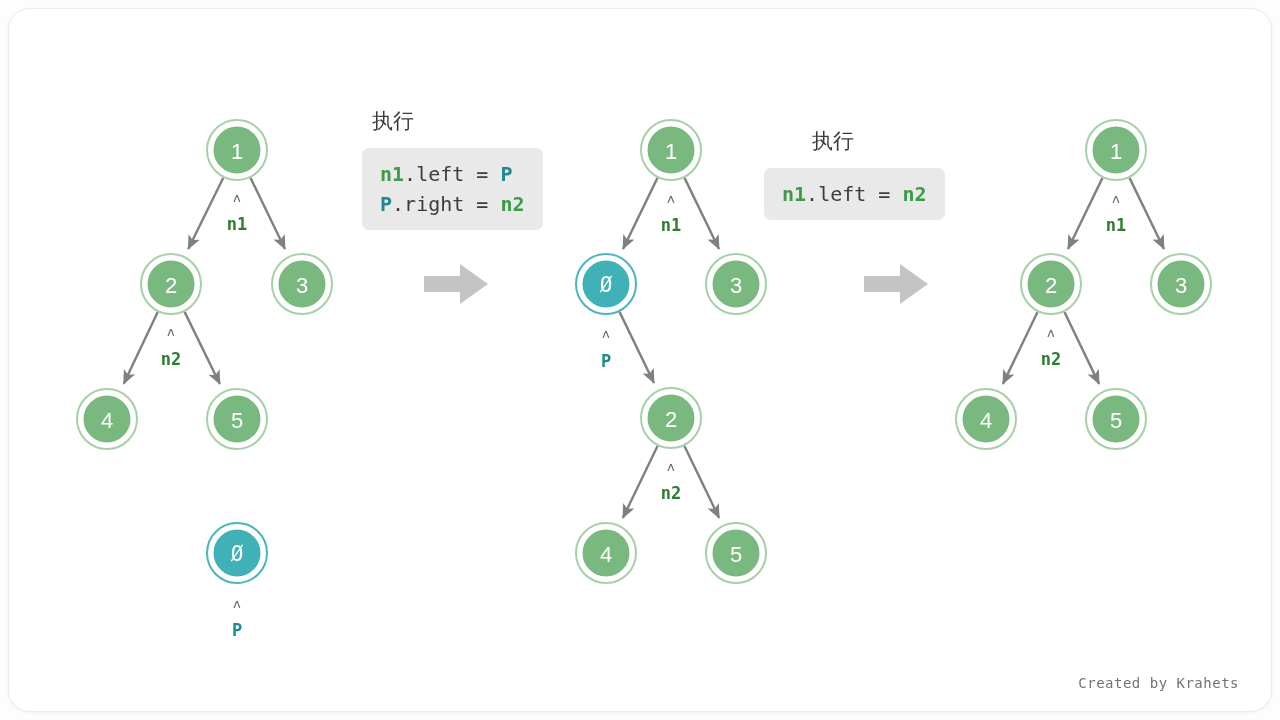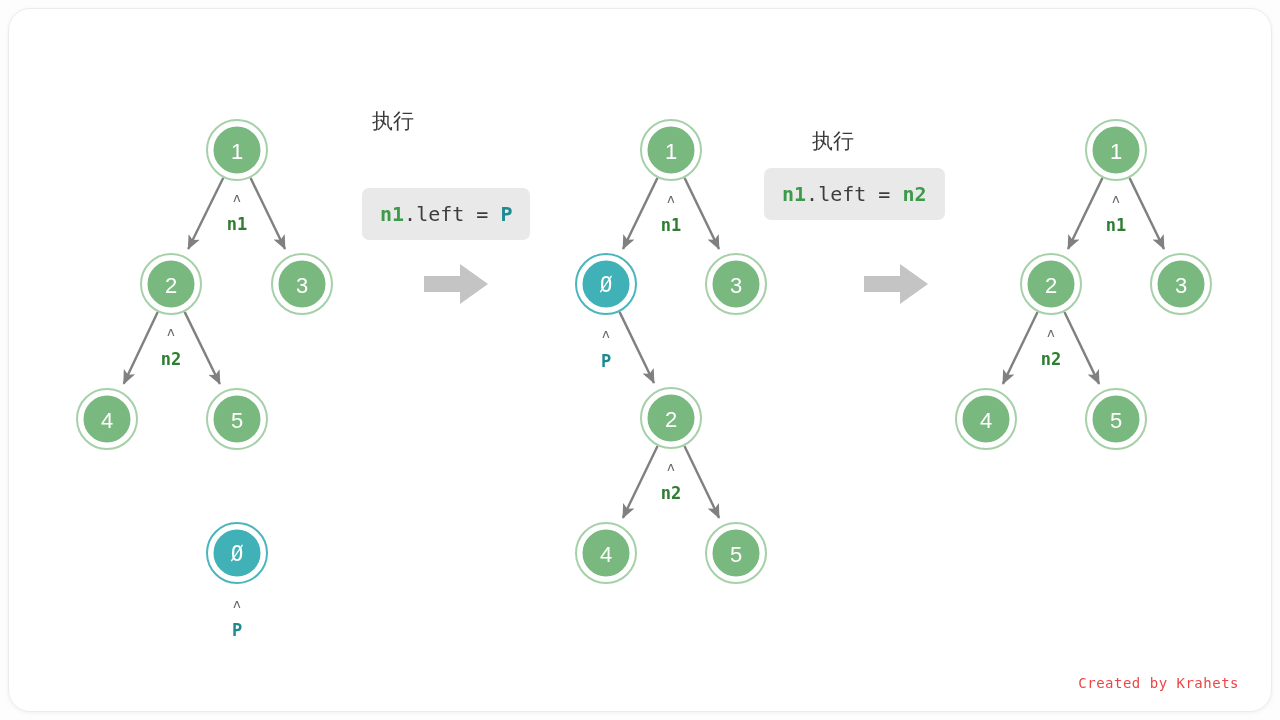--- a/index.html
+++ b/index.html
@@ -109,21 +109,21 @@
     white-space: pre;
   }
   .codeblock .g { color: #3d9a4a; font-weight: bold; }
   .codeblock .t { color: #1d8a92; font-weight: bold; }
   .codeblock .op { color: #3c3c3c; }
 
   .footer {
     position: absolute;
     right: 32px;
     bottom: 20px;
-    color: #ef4444;
+    color: #737373;
     font-family: "DejaVu Sans Mono", "Liberation Mono", monospace;
     font-size: 14px;
     letter-spacing: 0.5px;
   }
 </style>
 </head>
 <body>
 
 <div id="canvas">
   <div id="card">
@@ -255,20 +255,20 @@
           <text x="1042" y="350" class="ptr-label">n2</text>
         </g>
       <g id="step-arrows-layer">
           <path d="M415,267 L451,267 L451,255 L479,275 L451,295 L451,283 L415,283 Z" class="step-arrow"></path>
           <path d="M855,267 L891,267 L891,255 L919,275 L891,295 L891,283 L855,283 Z" class="step-arrow"></path>
         </g>
     </svg>
 
     <div id="annotations-layer">
         <div class="heading" style="left: 363px; top: 98px;">执行</div>
-        <div class="codeblock" style="left: 353px; top: 139px; margin-top: 40px;"><div><span class="g">n1</span><span class="op">.left = </span><span class="t">P</span></div></div>
+        <div class="codeblock" style="left: 353px; top: 139px;"><div><span class="g">n1</span><span class="op">.left = </span><span class="t">P</span></div><div><span class="t">P</span><span class="op">.right = </span><span class="g">n2</span></div></div>
         <div class="heading" style="left: 803px; top: 118px;">执行</div>
         <div class="codeblock" style="left: 755px; top: 159px;"><div><span class="g">n1</span><span class="op">.left = </span><span class="g">n2</span></div></div>
       </div>
 
     <div class="footer">Created by Krahets</div>
   </div>
 </div>
 
 </body></html>

